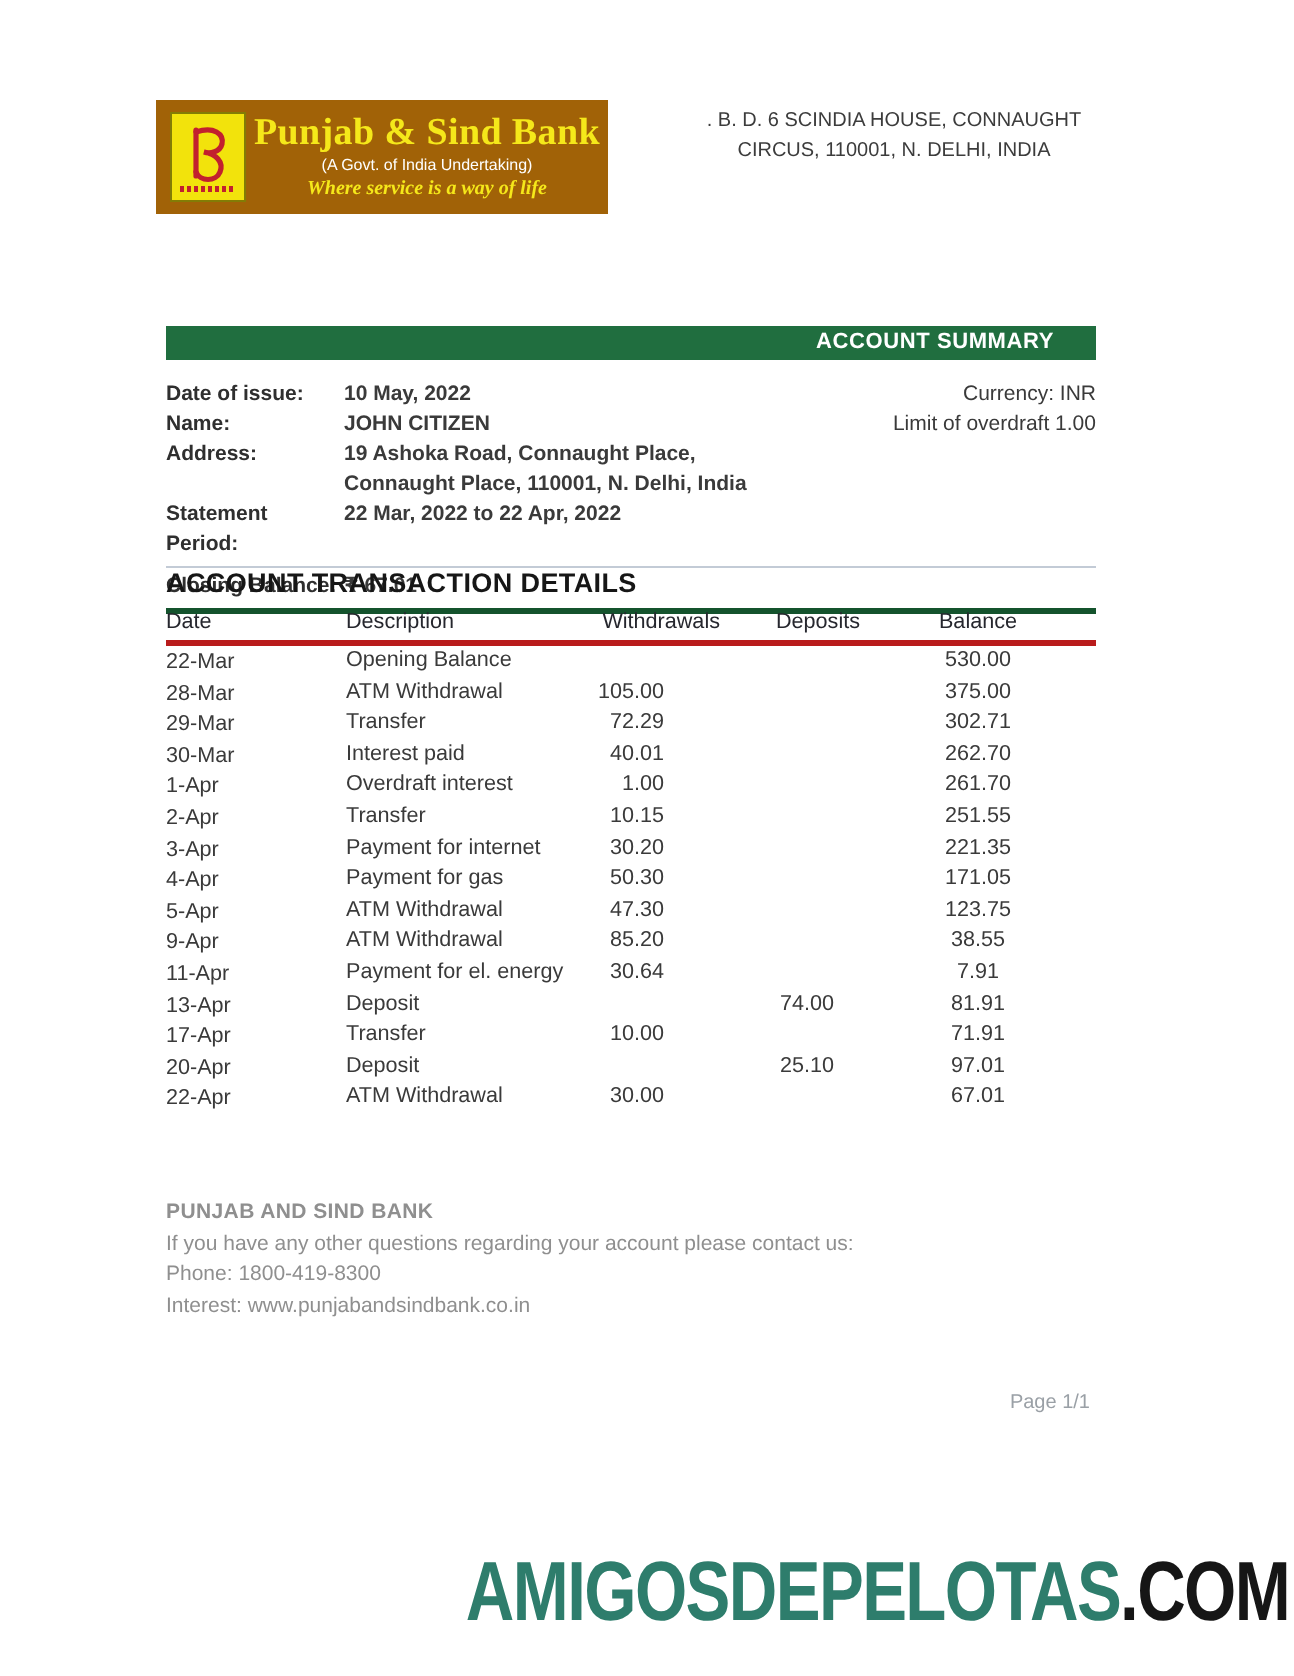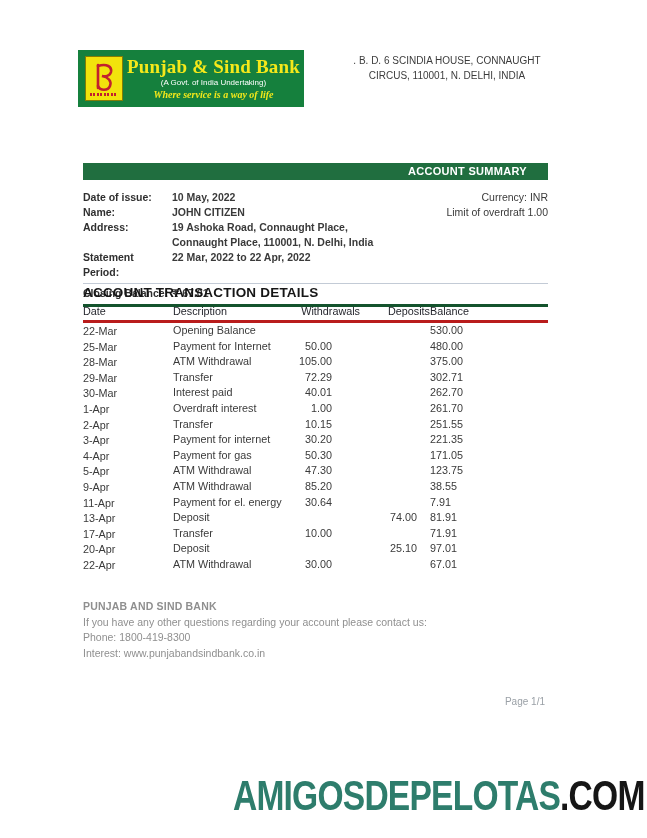--- a/index.html
+++ b/index.html
@@ -10,21 +10,21 @@
     background: #ffffff;
     font-family: "Liberation Sans", "DejaVu Sans", sans-serif;
     color: #3a3a3a;
     overflow: hidden;
   }
 
   
   .logo-box {
     position: absolute; left: 78px; top: 50px;
     width: 226px; height: 57px;
-    background: #15803d;
+    background: #a16207;
     display: flex; align-items: center;
     box-sizing: border-box;
     padding-left: 7px;
   }
   .logo-emblem {
     width: 38px; height: 45px;
     background: #f2e30c;
     border: 1px solid rgba(40,40,0,0.55);
     box-sizing: border-box;
     display: flex; flex-direction: column; align-items: center; justify-content: center;
@@ -107,21 +107,21 @@
   col.c-wd   { width: 75px; }
   col.c-dep  { width: 70px; }
   col.c-bal  { width: 118px; }
   th.col-date, td.col-date { text-align: left; }
   th.col-desc { text-align: left; }
   td.col-desc { text-align: left; }
   th.col-wd  { text-align: right; }
   td.col-wd  { text-align: right; padding-right: 28px; }
   th.col-dep { text-align: right; }
   td.col-dep { text-align: right; padding-right: 13px; }
-  th.col-bal, td.col-bal { text-align: left; }
+  th.col-bal, td.col-bal { text-align: center; }
 
   
   .footer {
     position: absolute; left: 83px; top: 599px;
     color: #8f8f8f; font-size: 10.5px; line-height: 15.5px;
   }
   .footer-title { font-weight: bold; letter-spacing: 0.2px; }
   .page-num {
     position: absolute; right: 102px; top: 696px;
     font-size: 10px; color: #9aa0a6;
@@ -220,27 +220,20 @@
     </thead>
     <tbody>
         <tr>
           <td class="col-date">22-Mar</td>
           <td class="col-desc">Opening Balance</td>
           <td class="col-wd"></td>
           <td class="col-dep"></td>
           <td class="col-bal">530.00</td>
         </tr>
         <tr>
-          <td class="col-date">25-Mar</td>
-          <td class="col-desc">Payment for Internet</td>
-          <td class="col-wd">50.00</td>
-          <td class="col-dep"></td>
-          <td class="col-bal">480.00</td>
-        </tr>
-        <tr>
           <td class="col-date">28-Mar</td>
           <td class="col-desc">ATM Withdrawal</td>
           <td class="col-wd">105.00</td>
           <td class="col-dep"></td>
           <td class="col-bal">375.00</td>
         </tr>
         <tr>
           <td class="col-date">29-Mar</td>
           <td class="col-desc">Transfer</td>
           <td class="col-wd">72.29</td>

